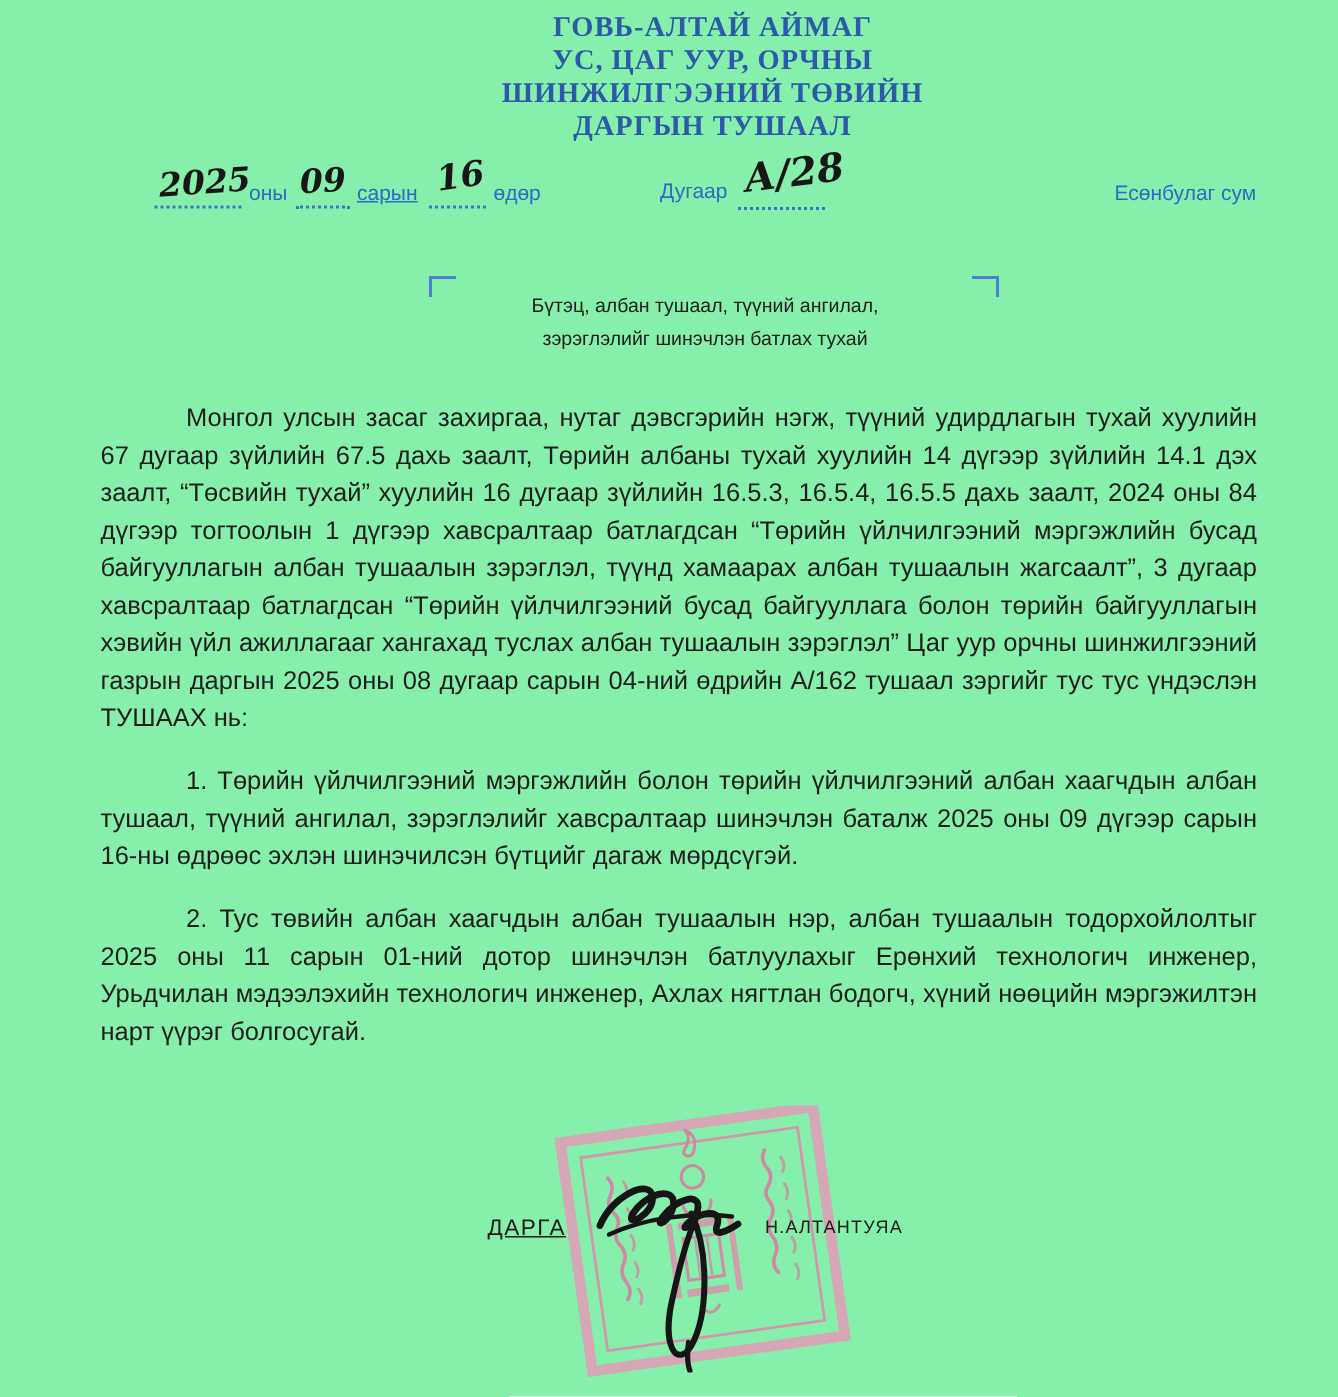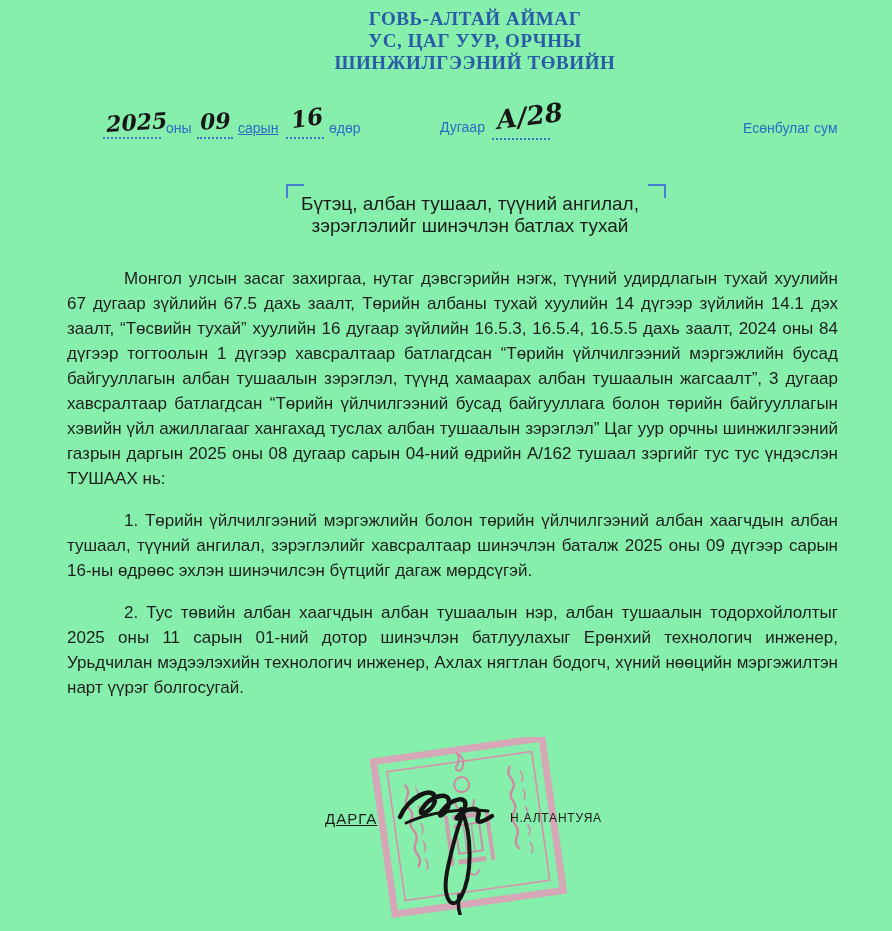--- a/index.html
+++ b/index.html
@@ -33,21 +33,21 @@
   .l-odor{top:120px;left:329px;}
   .l-dugaar{top:119px;left:440px;}
   .l-location{top:120px;left:743px;}
   
   .bracket{position:absolute;width:16px;height:12px;border-top:2px solid #4b7fd6;}
   .bracket-left{top:184px;left:286px;border-left:2px solid #4b7fd6;}
   .bracket-right{top:184px;left:648px;border-right:2px solid #4b7fd6;}
   
   .subject{
     position:absolute;top:193px;left:220px;width:500px;text-align:center;
-    color:#1c1c1c;font-size:19px;line-height:22px;
+    color:#1c1c1c;font-size:13px;line-height:22px;
   }
   
   .body-text{
     position:absolute;top:266px;left:67px;width:771px;
     color:#1e1e1e;font-size:17px;line-height:25px;text-align:justify;
   }
   .body-text p{margin:0 0 17px 0;text-indent:57px;}
   
   .sig-title{position:absolute;top:810px;left:325px;font-size:15px;letter-spacing:1px;color:#1b1b1b;text-decoration:underline;}
   .sig-name{position:absolute;top:811px;left:510px;font-size:12px;letter-spacing:0.8px;color:#1b1b1b;}
@@ -56,20 +56,21 @@
 </style>
 </head>
 <body>
 
 <div class="page">
 
   <div class="letterhead">
     <div>ГОВЬ-АЛТАЙ АЙМАГ</div>
     <div>УС, ЦАГ УУР, ОРЧНЫ</div>
     <div>ШИНЖИЛГЭЭНИЙ ТӨВИЙН</div>
+    <div>ДАРГЫН  ТУШААЛ</div>
   </div>
 
   <span class="handwrite hw-year">2025</span>
   <span class="dotline u-year"></span>
   <span class="meta-label l-ony">оны</span>
   <span class="handwrite hw-month">09</span>
   <span class="dotline u-month"></span>
   <span class="meta-label l-saryn">сарын</span>
   <span class="handwrite hw-day">16</span>
   <span class="dotline u-day"></span>

